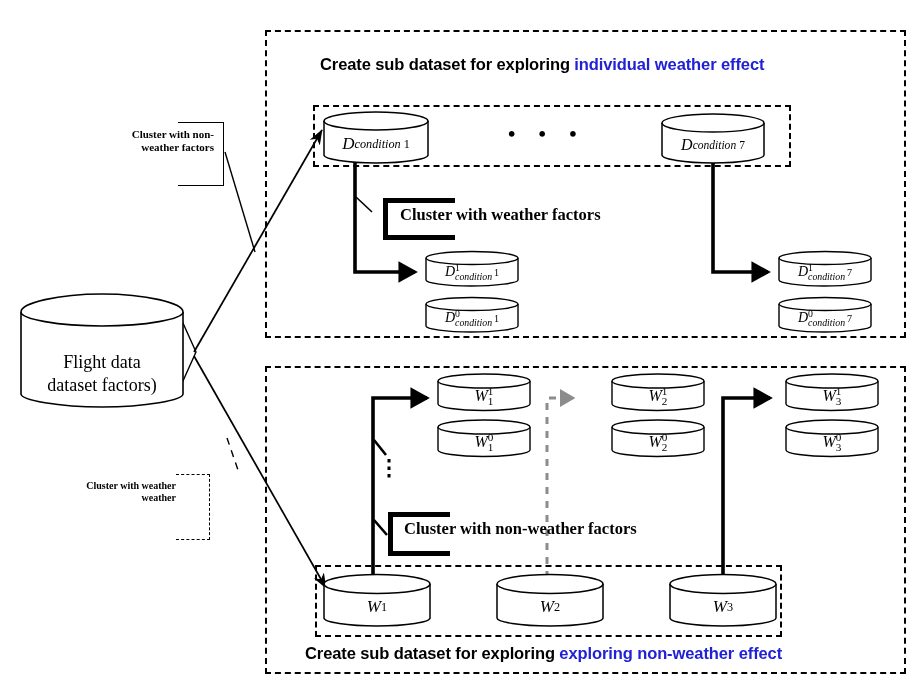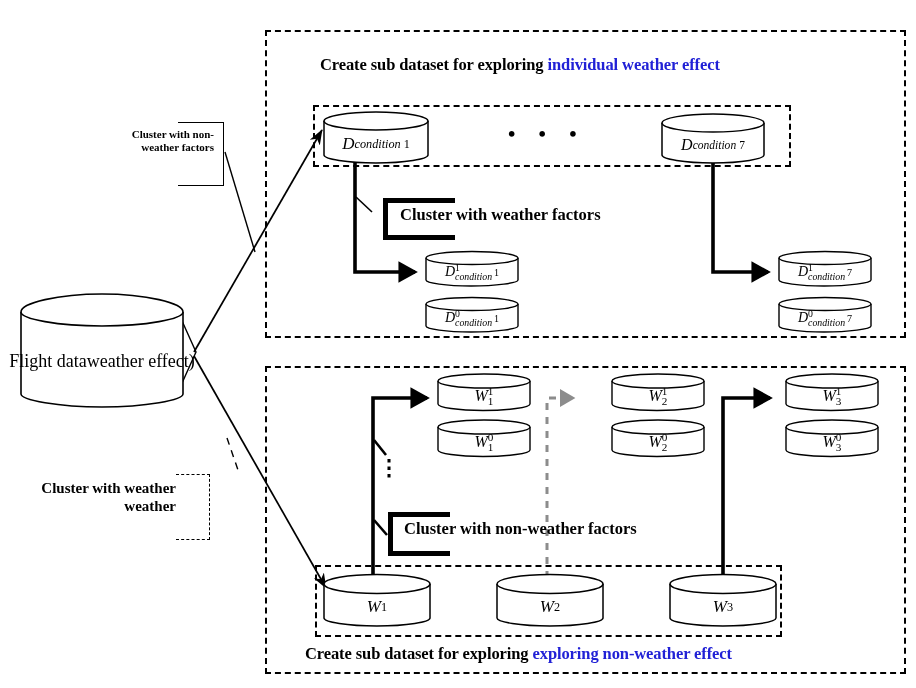--- a/index.html
+++ b/index.html
@@ -24,21 +24,21 @@
   }
   .inner-panel {
     position: absolute;
     border: 2px dashed #000;
     box-sizing: border-box;
   }
 
   
   .panel-caption {
     position: absolute;
-    font-family: Liberation Serif, serif;
+    font-family: Liberation Sans, sans-serif;
     font-weight: bold;
     font-size: 16.5px;
     color: #000;
     white-space: nowrap;
     letter-spacing: -0.1px;
   }
   .panel-caption .hl { color: #2121d6; }
 
   
   .cyl {
@@ -389,33 +389,33 @@
               border-left:5px solid #000; border-top:5px solid #000; border-bottom:5px solid #000;"></div>
   <div class="callout" style="left:388px; top:512px; width:62px; height:5px; background:#000;"></div>
   <div class="callout" style="left:388px; top:551px; width:62px; height:5px; background:#000;"></div>
   <div class="callout-text" style="left:404px; top:519px; font-size:16.5px;">Cluster with non-weather factors</div>
 
   <div class="cyl" style="left:18px; top:290px; width:168px; height:124px;">
     <svg width="168" height="124" viewBox="0 0 168 124">
       <path d="M3,22 L3,104 C3,110 40,117 84,117 C128,117 165,110 165,104 L165,22" fill="#fff" stroke="#000" stroke-width="1.6"></path>
       <path d="M3,22 C3,13 40,4 84,4 C128,4 165,13 165,22 C165,29 128,36 84,36 C40,36 3,29 3,22 Z" fill="#fff" stroke="#000" stroke-width="1.6"></path>
     </svg>
-    <div class="cyl-label" style="top:34px; height:76px; font-size:18px; line-height:1.28;">
+    <div class="cyl-label" style="top:46px; height:76px; font-size:18px; flex-direction:column; line-height:1.28;">
       <span>Flight data</span>
-      <span>weather effect)</span>
+      <span>dataset factors)</span>
     </div>
   </div>
 
   <div class="callout" style="left:178px; top:122px; width:46px; height:64px;
               border-right:1.6px solid #000; border-top:1.6px solid #000; border-bottom:1.6px solid #000;"></div>
   <div class="callout-text center" style="left:54px; top:128px; width:160px; text-align:right; font-size:11px;">
     <div>Cluster with non-</div>
     <div>weather factors</div>
   </div>
 
   <div class="callout" style="left:176px; top:474px; width:34px; height:66px;
               border-right:1.8px dashed #000; border-top:1.8px dashed #000; border-bottom:1.8px dashed #000;"></div>
-  <div class="callout-text" style="left:20px; top:480px; width:156px; text-align:right; font-size:15px;">
+  <div class="callout-text" style="left:20px; top:480px; width:156px; text-align:right; font-size:10px;">
     <div>Cluster with weather</div>
     <div>weather</div>
   </div>
 
 </div>
 
 </body></html>

